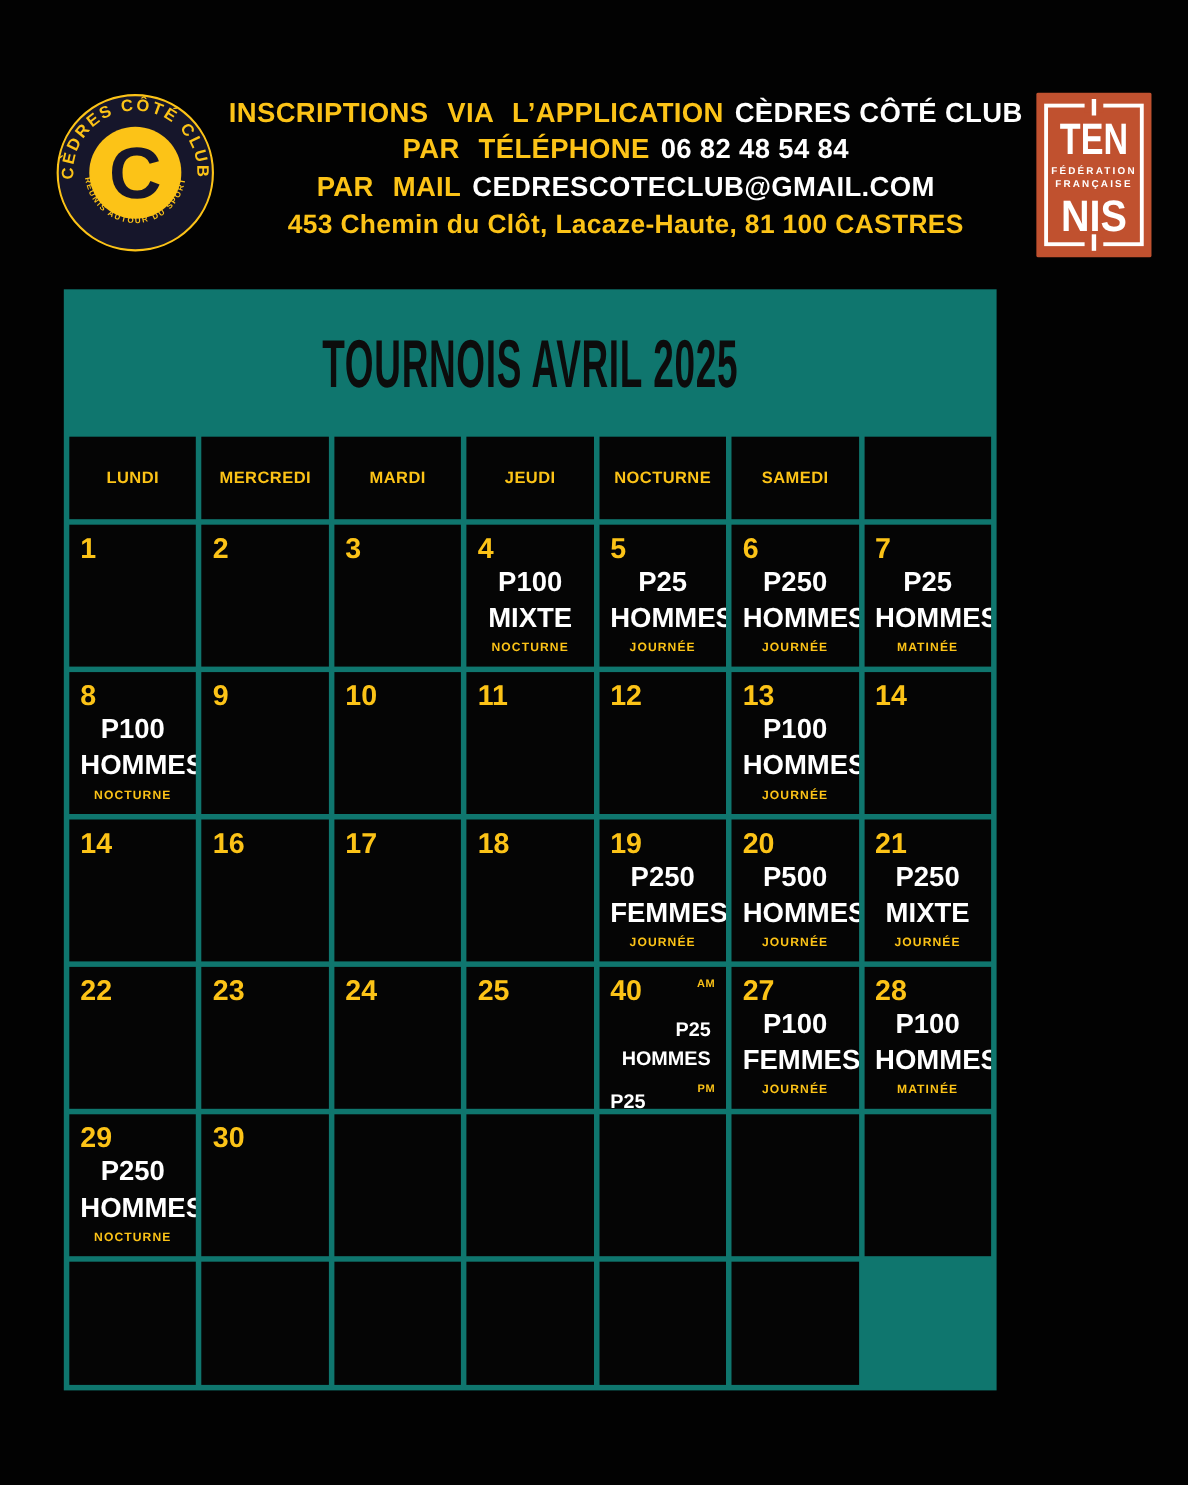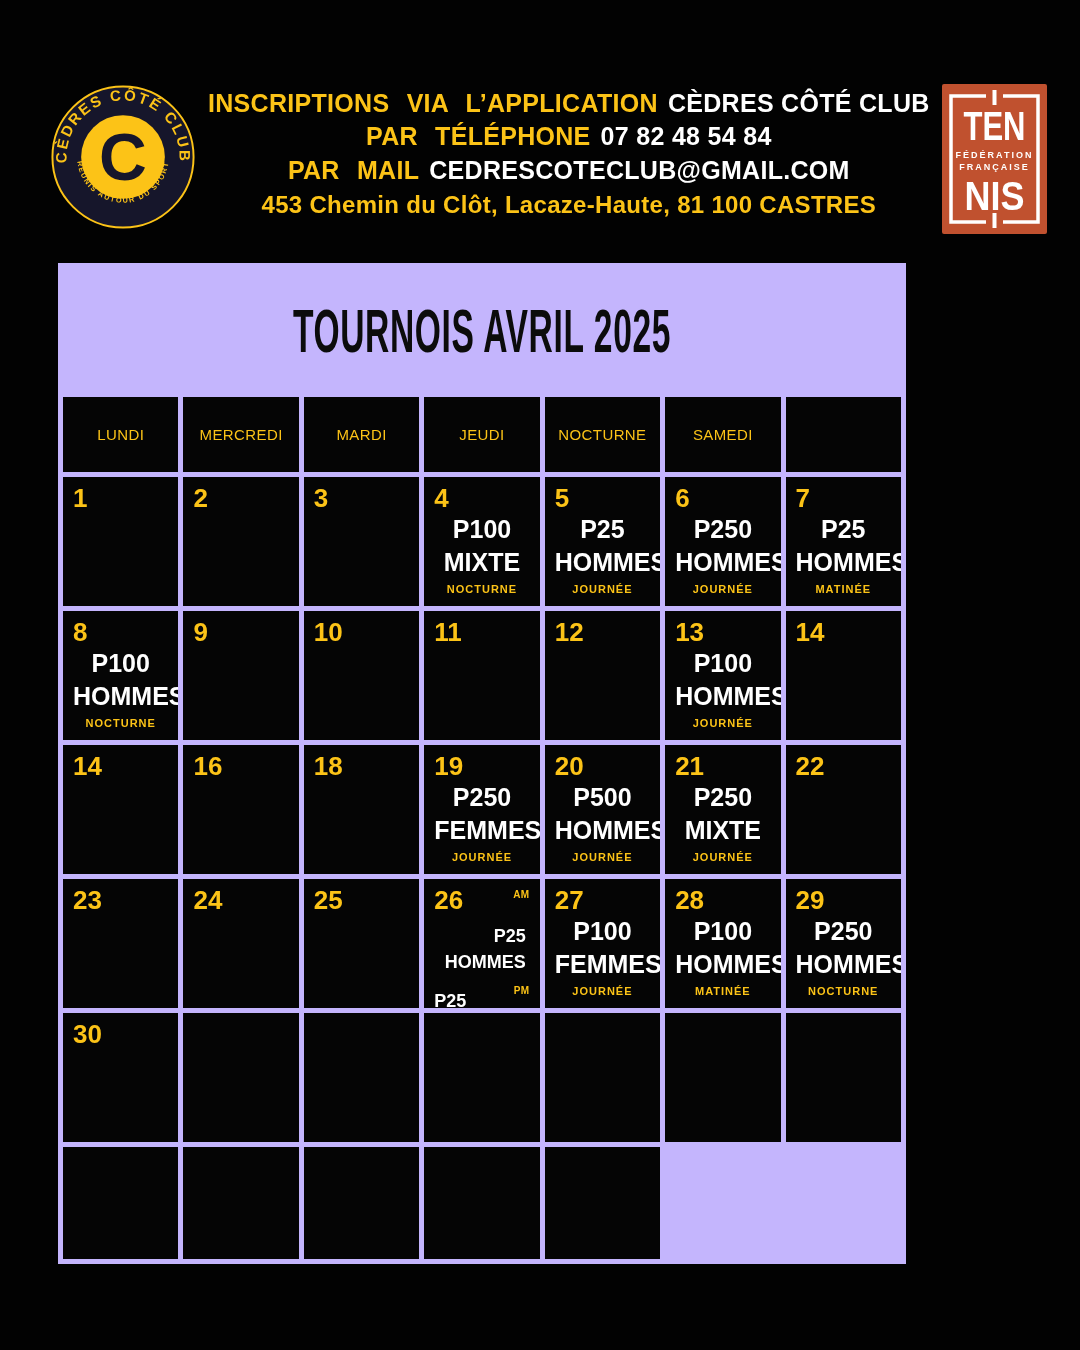--- a/index.html
+++ b/index.html
@@ -11,29 +11,29 @@
           align-items:flex-start;justify-content:space-between;}
   .club-logo{width:146px;height:146px;flex:0 0 auto;}
   .contact{flex:1;margin:6px 12px 0;text-align:center;display:flex;flex-direction:column;gap:7px;}
   .cline{font-size:25px;font-weight:bold;line-height:1.05;letter-spacing:.3px;white-space:nowrap;}
   .cline .lab{color:#FCC317;word-spacing:10px;}
   .cline .val{color:#ffffff;margin-left:10px;}
   .cline.addr{color:#FCC317;font-size:24px;margin-top:2px;}
   .fft-logo{width:105px;height:150px;flex:0 0 auto;}
 
   
-  .calendar{position:absolute;left:58px;top:263px;width:848px;background:#c4b5fd;}
+  .calendar{position:absolute;left:58px;top:263px;width:848px;background:#0f766e;}
   .title-band{height:134px;display:flex;align-items:center;justify-content:center;overflow:hidden;}
   .title{font-size:56px;font-weight:bold;color:#0c0c0c;white-space:nowrap;
          transform:scale(0.60,1.10);letter-spacing:1px;}
   .grid{display:grid;grid-template-columns:repeat(7,1fr);
         grid-template-rows:75px 129px 129px 129px 129px 129px 112px;
         gap:5px;padding:0 5px 5px;}
   .hcell{background:#050505;display:flex;align-items:center;justify-content:center;
-         color:#FCC317;font-weight:normal;font-size:15px;letter-spacing:.4px;}
+         color:#FCC317;font-weight:bold;font-size:15px;letter-spacing:.4px;}
   .cell{background:#050505;position:relative;display:flex;flex-direction:column;
         padding:8px 10px;box-sizing:border-box;overflow:hidden;}
   .daynum{color:#FCC317;font-size:26px;font-weight:bold;line-height:1;}
   .event{margin:auto 0;text-align:center;color:#ffffff;font-weight:bold;
          font-size:25px;line-height:1.32;}
   .time{font-size:11px;color:#FCC317;font-weight:bold;letter-spacing:1px;margin-top:3px;}
 
   
   .corner{position:absolute;font-size:10px;font-weight:bold;color:#FCC317;letter-spacing:.5px;}
   .corner.am{top:10px;right:10px;}
@@ -64,21 +64,21 @@
         <textPath href="#arcBot" startOffset="50%" text-anchor="middle">RÉUNIS AUTOUR DU SPORT</textPath>
       </text>
       <text x="75" y="99" text-anchor="middle" font-size="68" font-weight="bold" fill="#16162b">C</text>
     </svg>
 
     <div class="contact">
       <div class="cline">
         <span class="lab">INSCRIPTIONS VIA L’APPLICATION</span><span class="val">CÈDRES CÔTÉ CLUB</span>
       </div>
       <div class="cline">
-        <span class="lab">PAR TÉLÉPHONE</span><span class="val">07 82 48 54 84</span>
+        <span class="lab">PAR TÉLÉPHONE</span><span class="val">06 82 48 54 84</span>
       </div>
       <div class="cline">
         <span class="lab">PAR MAIL</span><span class="val">CEDRESCOTECLUB@GMAIL.COM</span>
       </div>
       <div class="cline addr">453 Chemin du Clôt, Lacaze-Haute, 81 100 CASTRES</div>
     </div>
 
     <svg class="fft-logo" viewBox="0 0 105 150">
       <rect x="0" y="0" width="105" height="150" rx="2" fill="#C0512F"></rect>
       <rect x="9" y="12" width="87" height="126" fill="none" stroke="#ffffff" stroke-width="3.5"></rect>
@@ -177,20 +177,23 @@
         <div class="cell">
           <div class="daynum">14</div>
         </div>
         <div class="cell">
           <div class="daynum">14</div>
         </div>
         <div class="cell">
           <div class="daynum">16</div>
         </div>
         <div class="cell">
+          <div class="daynum">17</div>
+        </div>
+        <div class="cell">
           <div class="daynum">18</div>
         </div>
         <div class="cell">
           <div class="daynum">19</div>
           <div class="event">
             <div>P250</div>
             <div>FEMMES</div>
             <div class="time">JOURNÉE</div>
           </div>
         </div>
@@ -216,21 +219,21 @@
         <div class="cell">
           <div class="daynum">23</div>
         </div>
         <div class="cell">
           <div class="daynum">24</div>
         </div>
         <div class="cell">
           <div class="daynum">25</div>
         </div>
         <div class="cell">
-          <div class="daynum">26</div>
+          <div class="daynum">40</div>
           <div class="corner am">AM</div>
           <div class="split-am">
             <div>P25</div>
             <div>HOMMES</div>
           </div>
           <div class="split-divider"></div>
           <div class="split-pm">
             <div>P25</div>
           </div>
           <div class="corner pm">PM</div>

